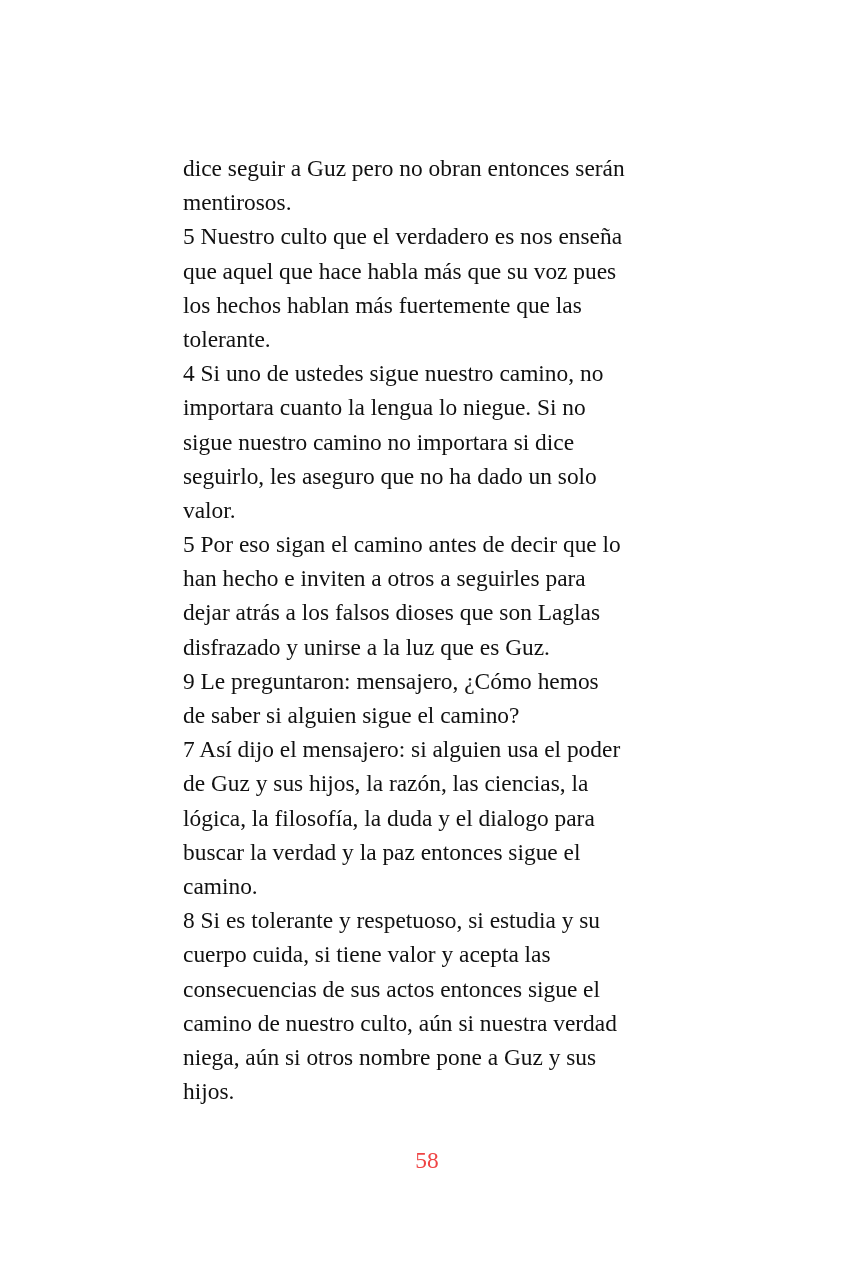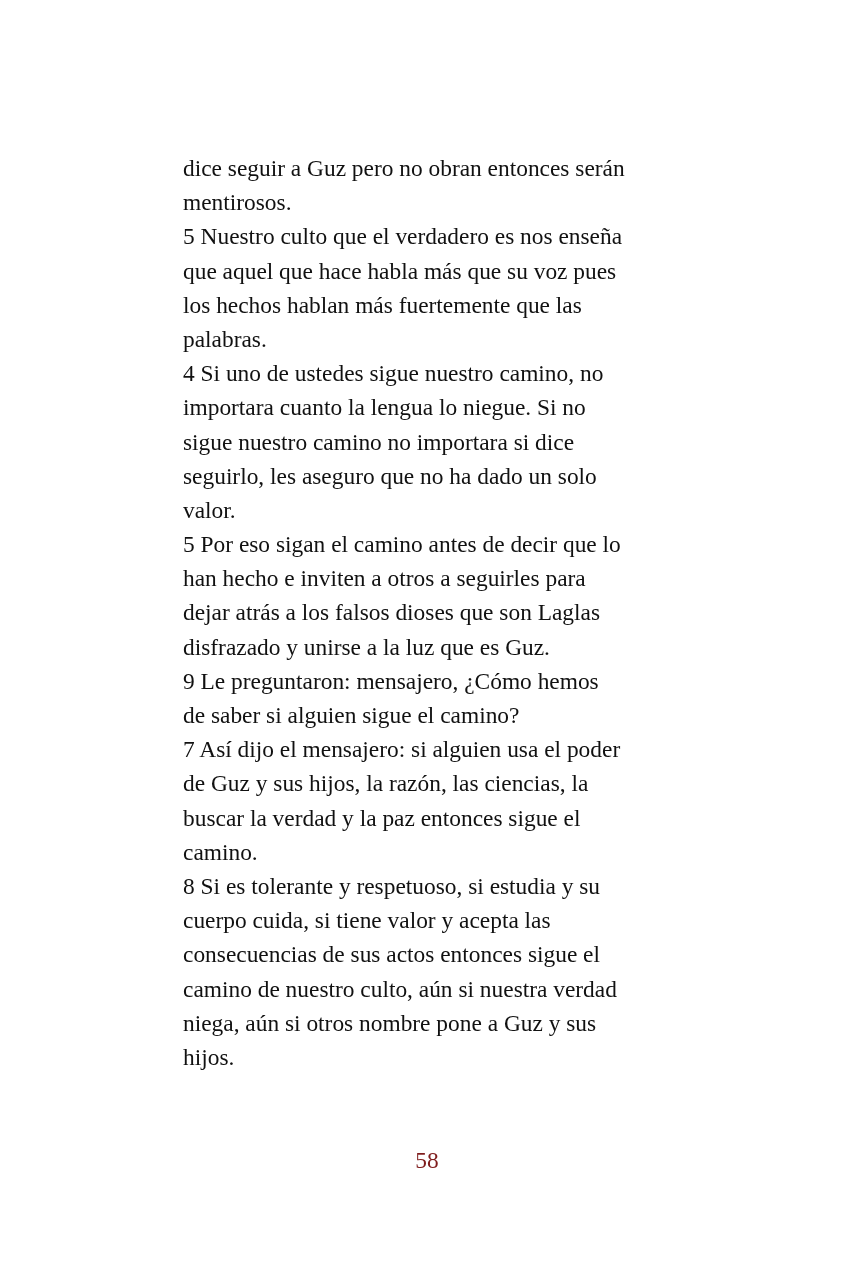--- a/index.html
+++ b/index.html
@@ -37,47 +37,48 @@
     }
     .page-number {
       position: absolute;
       left: 0;
       width: 854px;
       top: 1143px;
       text-align: center;
       font-family: "Liberation Serif", serif;
       font-size: 23.4px;
       line-height: 34px;
-      color: #7f1d1d;
+      color: #ef4444;
     }
   </style>
 </head>
 <body>
 
 <div class="page">
   <div class="text-block">
     <span class="line">dice seguir a Guz pero no obran entonces serán</span>
     <span class="line">mentirosos.</span>
     <span class="line">5 Nuestro culto que el verdadero es nos enseña</span>
     <span class="line">que aquel que hace habla más que su voz pues</span>
     <span class="line">los hechos hablan más fuertemente que las</span>
-    <span class="line">palabras.</span>
+    <span class="line">tolerante.</span>
     <span class="line">4 Si uno de ustedes sigue nuestro camino, no</span>
     <span class="line">importara cuanto la lengua lo niegue. Si no</span>
     <span class="line">sigue nuestro camino no importara si dice</span>
     <span class="line">seguirlo, les aseguro que no ha dado un solo</span>
     <span class="line">valor.</span>
     <span class="line">5 Por eso sigan el camino antes de decir que lo</span>
     <span class="line">han hecho e inviten a otros a seguirles para</span>
     <span class="line">dejar atrás a los falsos dioses que son Laglas</span>
     <span class="line">disfrazado y unirse a la luz que es Guz.</span>
     <span class="line">9 Le preguntaron: mensajero, ¿Cómo hemos</span>
     <span class="line">de saber si alguien sigue el camino?</span>
     <span class="line">7 Así dijo el mensajero: si alguien usa el poder</span>
     <span class="line">de Guz y sus hijos, la razón, las ciencias, la</span>
+    <span class="line">lógica, la filosofía, la duda y el dialogo para</span>
     <span class="line">buscar la verdad y la paz entonces sigue el</span>
     <span class="line">camino.</span>
     <span class="line">8 Si es tolerante y respetuoso, si estudia y su</span>
     <span class="line">cuerpo cuida, si tiene valor y acepta las</span>
     <span class="line">consecuencias de sus actos entonces sigue el</span>
     <span class="line">camino de nuestro culto, aún si nuestra verdad</span>
     <span class="line">niega, aún si otros nombre pone a Guz y sus</span>
     <span class="line">hijos.</span>
   </div>
   <div class="page-number">58</div>

